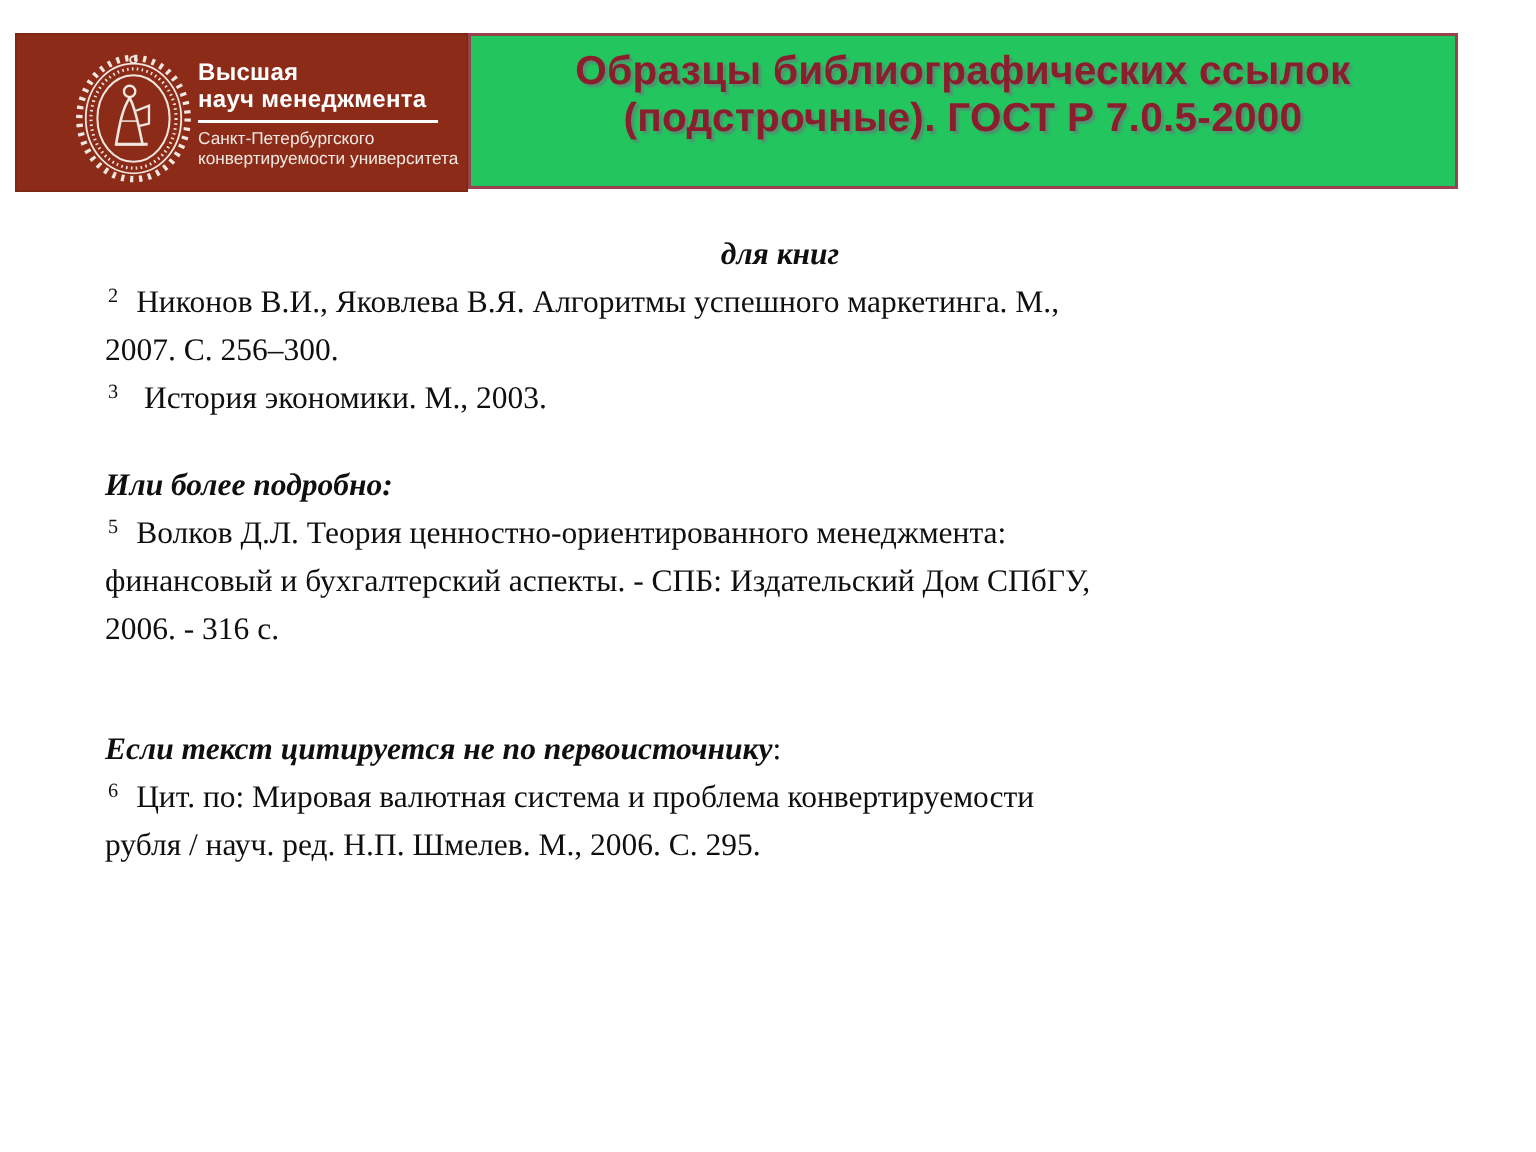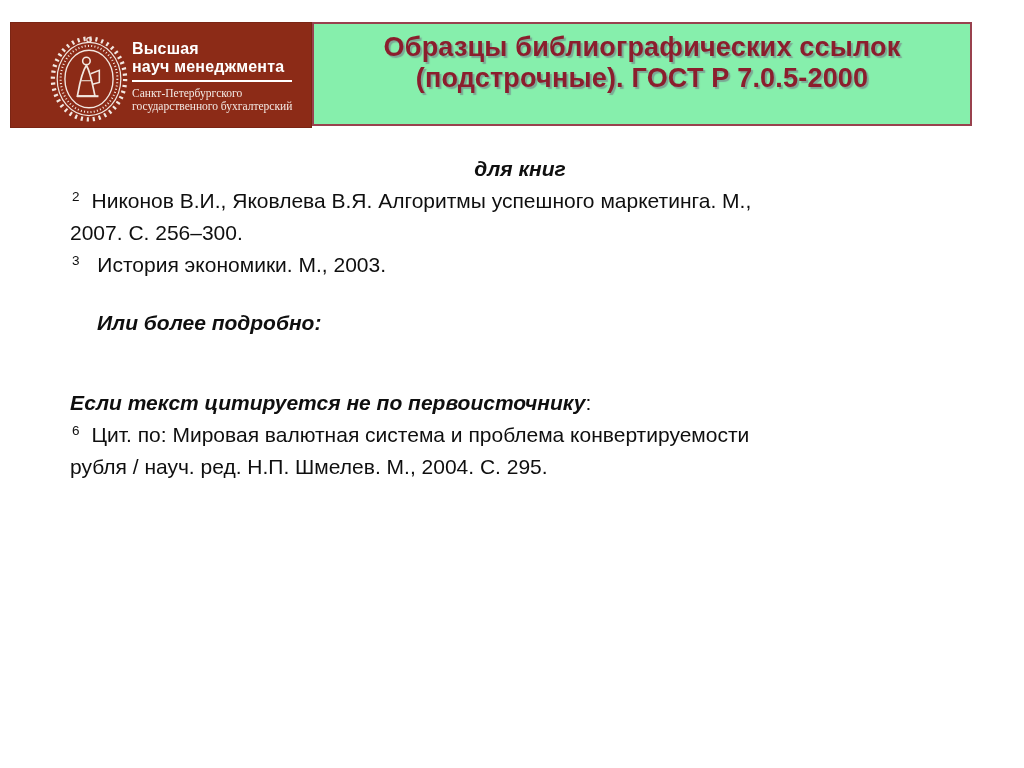--- a/index.html
+++ b/index.html
@@ -41,28 +41,27 @@
     width: 160px; height: 2px;
     background: #ffffff;
     margin-top: 5px;
   }
   .logo-small-wrap { margin-top: 5px; }
   .logo-small {
     font-size: 11.5px;
     line-height: 13px;
     white-space: nowrap;
     color: #f3e9e4;
-    font-family: Liberation Serif, serif;
   }
 
   .title-box {
     position: absolute;
     left: 312px; top: 22px;
     width: 660px; height: 104px;
-    background: #86efac;
+    background: #22c55e;
     border: 2px solid #99414E;
   }
   .title-text {
     margin-top: 8px;
     text-align: center;
     font-weight: bold;
     font-size: 27px;
     line-height: 31px;
     color: #8B1E2D;
     text-shadow: 2px 2px 1px rgba(115,110,130,0.55);
@@ -70,31 +69,32 @@
   }
 
   
   .content {
     position: absolute;
     left: 70px; top: 153px;
     width: 900px;
     font-size: 21px;
     line-height: 32px;
     color: #0f0f0f;
+    font-family: Liberation Serif, serif;
   }
   .section-heading-center {
     text-align: center;
     font-weight: bold;
     font-style: italic;
   }
   .section-heading {
     font-weight: bold;
     font-style: italic;
   }
-  .mt-h2 { margin-top: 26px; margin-left: 27px; }
+  .mt-h2 { margin-top: 26px; }
   .mt-h3 { margin-top: 48px; }
   .heading-suffix {
     font-weight: normal;
     font-style: normal;
   }
   .footnote { margin: 0; }
   .fn-sup {
     display: inline-block;
     font-size: 13.5px;
     line-height: 13px;
@@ -124,21 +124,21 @@
     <path d="M52 44 L62 40 L62 54 L54 56" stroke="#F2E7E0" stroke-width="1.8"></path>
     <path d="M36 70 L61 70" stroke="#F2E7E0" stroke-width="2.4"></path>
     <path d="M41 52 L53 52" stroke="#F2E7E0" stroke-width="1.2"></path>
   </svg>
   <div class="logo-text">
     <div class="logo-big">Высшая</div>
     <div class="logo-big">науч менеджмента</div>
     <div class="logo-rule"></div>
     <div class="logo-small-wrap">
       <div class="logo-small">Санкт-Петербургского</div>
-      <div class="logo-small">государственного бухгалтерский</div>
+      <div class="logo-small">конвертируемости университета</div>
     </div>
   </div>
 </div>
 
 <div class="title-box">
   <div class="title-text">
     <div>Образцы библиографических ссылок</div>
     <div>(подстрочные). ГОСТ Р 7.0.5-2000</div>
   </div>
 </div>
@@ -150,23 +150,28 @@
   <p class="footnote">
     <sup class="fn-sup">2</sup><span class="fn-text">Никонов В.И., Яковлева В.Я. Алгоритмы успешного маркетинга. М.,
 2007. С. 256–300.</span>
   </p>
   <p class="footnote">
     <sup class="fn-sup">3</sup><span class="fn-text"> История экономики. М., 2003.</span>
   </p>
 
   <div class="section-heading mt-h2">Или более подробно:</div>
 
+  <p class="footnote">
+    <sup class="fn-sup">5</sup><span class="fn-text">Волков Д.Л. Теория ценностно-ориентированного менеджмента:
+финансовый и бухгалтерский аспекты. - СПБ: Издательский Дом СПбГУ,
+2006. - 316 с.</span>
+  </p>
 
   <div class="mt-h3">
     <span class="section-heading">Если текст цитируется не по первоисточнику</span><span class="heading-suffix">:</span>
   </div>
 
   <p class="footnote">
     <sup class="fn-sup">6</sup><span class="fn-text">Цит. по: Мировая валютная система и проблема конвертируемости
-рубля / науч. ред. Н.П. Шмелев. М., 2004. С. 295.</span>
+рубля / науч. ред. Н.П. Шмелев. М., 2006. С. 295.</span>
   </p>
 
 </div>
 
 </body></html>

